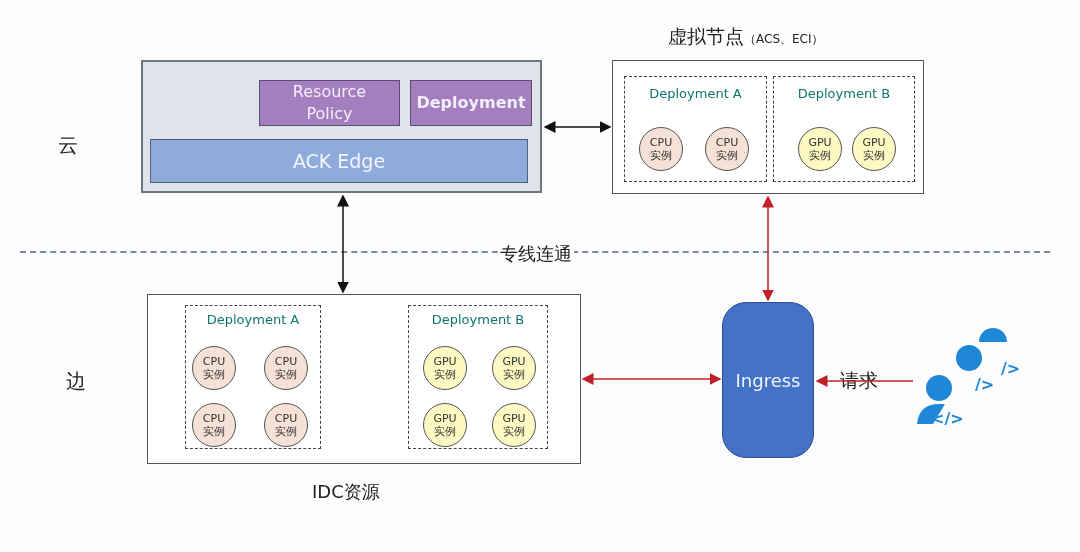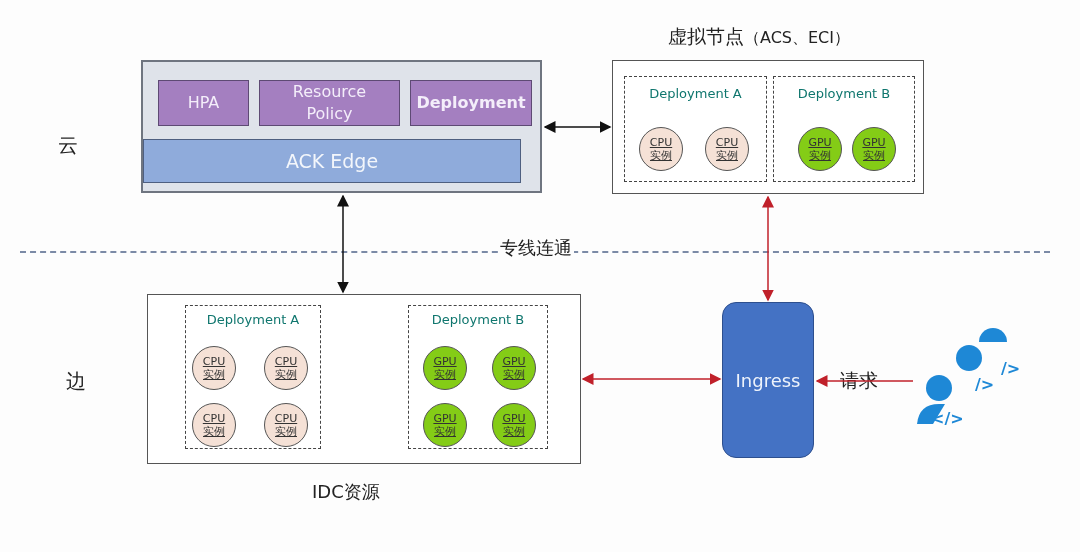--- a/index.html
+++ b/index.html
@@ -3,54 +3,53 @@
 <meta charset="utf-8">
 <style>
   html, body { margin:0; padding:0; }
   body { width:1080px; height:552px; background:#fdfdfd; position:relative; overflow:hidden;
          font-family:"DejaVu Sans", "Liberation Sans", sans-serif; color:#222; }
   .abs { position:absolute; }
   .zone-label { font-size:20px; color:#222; }
   .cloud-box { left:141px; top:60px; width:401px; height:133px; background:#dfe3ea; border:2px solid #6f7580; box-sizing:border-box; }
   .purple { position:absolute; top:18px; height:46px; background:#a47fc0; border:1.5px solid #5e4a74; box-sizing:border-box;
             color:#f4eefa; font-size:16px; display:flex; align-items:center; justify-content:center; text-align:center; line-height:22px; }
-  .ack { position:absolute; left:0; top:77px; width:378px; height:44px; background:#8fabdb; border:1.5px solid #4e5f80; box-sizing:border-box;
+  .ack { position:absolute; left:7px; top:77px; width:378px; height:44px; background:#8fabdb; border:1.5px solid #4e5f80; box-sizing:border-box;
          color:#f3f6fb; font-size:19px; display:flex; align-items:center; justify-content:center; }
   .vnode-box { left:612px; top:60px; width:312px; height:134px; border:1.5px solid #555; box-sizing:border-box; background:#fff; }
   .idc-box { left:147px; top:294px; width:434px; height:170px; border:1.5px solid #555; box-sizing:border-box; background:#fff; }
   .dep { position:absolute; border:1.5px dashed #444; box-sizing:border-box; }
   .dep-title { position:absolute; left:0; right:0; text-align:center; font-size:13px; color:#0f766e; }
   .circle { position:absolute; width:44px; height:44px; border-radius:50%; border:1.5px solid #555; box-sizing:border-box;
-            display:flex; flex-direction:column; align-items:center; justify-content:center; font-size:11px; line-height:13px; color:#333;text-decoration:underline; }
+            display:flex; flex-direction:column; align-items:center; justify-content:center; font-size:11px; line-height:13px; color:#333; }
   .cpu { background:#f5e1d6; }
-  .gpu { background:#84cc16;text-align:center; }
-  .ingress { left:722px; top:302px; width:92px; height:156px; background:#4472c4; border:1.5px solid #2d4f8e; border-radius:14px; box-sizing:border-box;
+  .gpu { background:#fef9c3;text-align:center; }
+  .ingress { left:722px; top:302px; width:92px; height:156px; background:#4472c4; border:1.5px solid #2d4f8e; border-radius:24px; box-sizing:border-box;
              color:#eef3fb; font-size:18px; display:flex; align-items:center; justify-content:center; }
   .divider { left:20px; top:251px; width:1030px; height:0; border-top:2.5px dashed #7b8aa6; }
-  .divider-label { left:498px; top:236px; background:#fdfdfd; padding:0 2px; font-size:18px; color:#222; }
+  .divider-label { left:498px; top:242px; background:#fdfdfd; padding:0 2px; font-size:18px; color:#222; }
   svg.overlay { position:absolute; left:0; top:0; }
 </style>
 </head>
 <body>
 
 <div class="abs zone-label" style="left:58px;top:132px;">云</div>
 <div class="abs zone-label" style="left:66px;top:368px;">边</div>
 
 <div class="abs divider"></div>
 <div class="abs divider-label">专线连通</div>
 
 <div class="abs cloud-box">
-  <div class="purple" style="left:15px;width:91px;">HPA</div>
   <div class="purple" style="left:116px;width:141px;padding:0 28px;">Resource Policy</div>
   <div class="purple" style="left:267px;width:122px;font-weight:bold;">Deployment</div>
   <div class="ack">ACK Edge</div>
 </div>
 
 <div class="abs" style="left:668px;top:24px;font-size:19px;">
-  <span>虚拟节点</span><span style="font-size:16px;margin-top:44px;">（ACS、ECI）</span>
+  <span>虚拟节点</span><span style="font-size:12px;margin-top:44px;">（ACS、ECI）</span>
 </div>
 
 <div class="abs vnode-box">
   <div class="dep" style="left:11px;top:15px;width:143px;height:106px;">
     <div class="dep-title" style="top:9px;">Deployment A</div>
     <div class="circle cpu" style="left:14px;top:50px;">
       <span>CPU</span>
       <span>实例</span>
     </div>
     <div class="circle cpu" style="left:80px;top:50px;">

